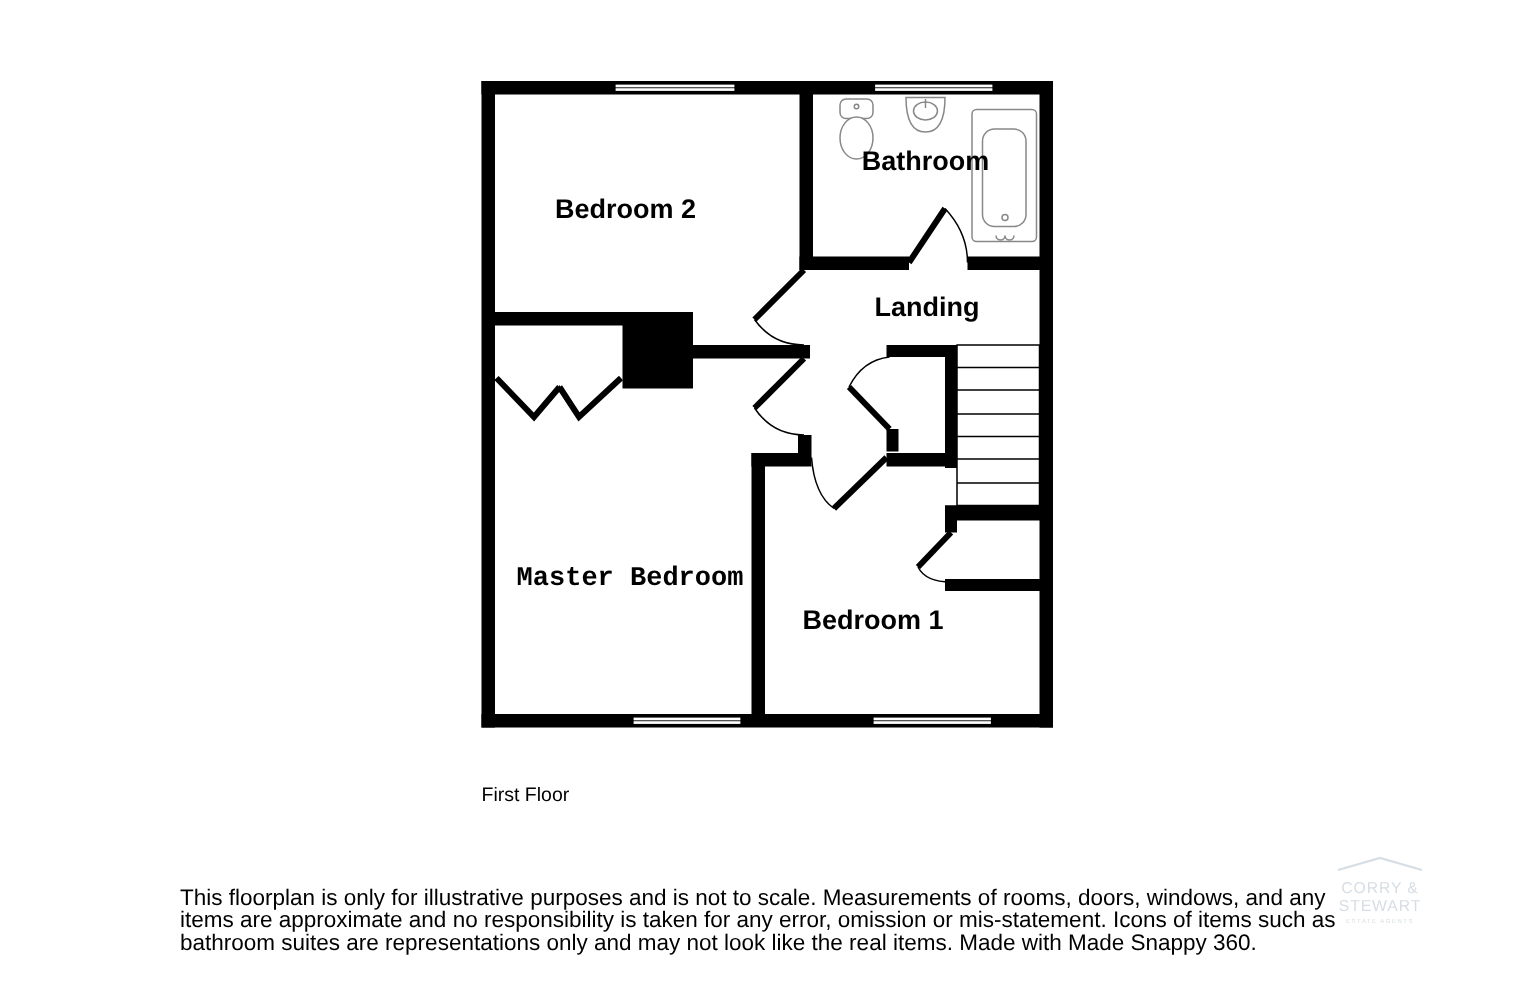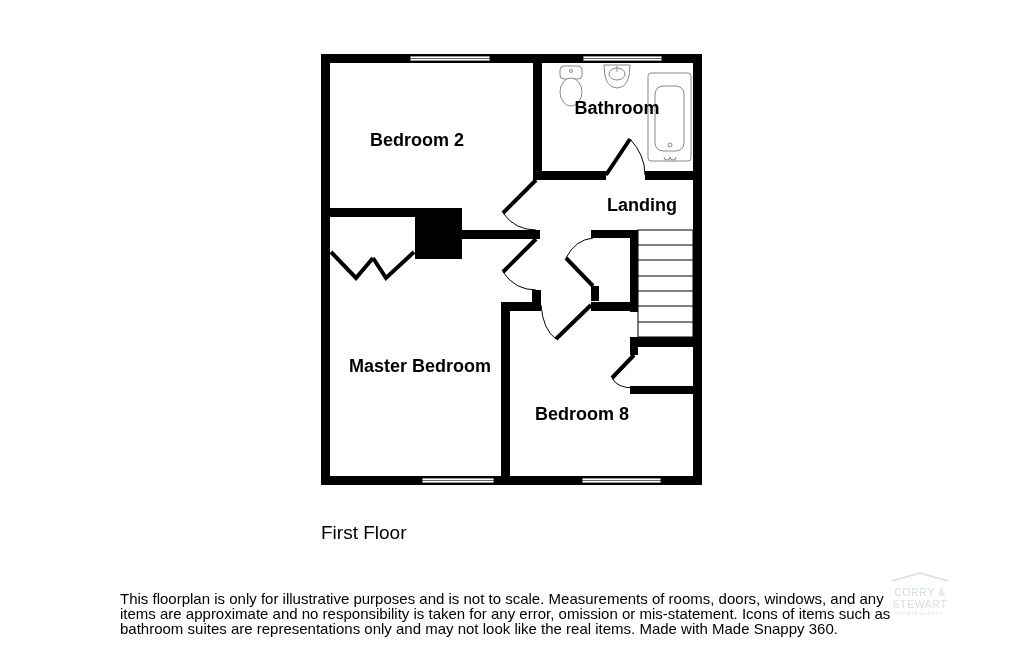--- a/index.html
+++ b/index.html
@@ -1,19 +1,19 @@
 <!DOCTYPE html>
 <html><head>
 <meta charset="utf-8">
 <style>
   html, body { margin:0; padding:0; background:#ffffff; }
   body { width:1024px; height:655px; position:relative; overflow:hidden; font-family:"Liberation Sans", sans-serif; }
   #plan { position:absolute; left:0; top:0; }
   .room-label { position:absolute; font-weight:bold; font-size:18px; color:#000; white-space:nowrap; transform:translate(-50%,-50%); }
-  .floor-label { position:absolute; left:321px; top:522px; font-size:19px; color:#000; }
+  .floor-label { position:absolute; left:321px; top:522px; font-size:13px; color:#000; }
   .disclaimer { position:absolute; left:120px; width:780px; top:591px; font-size:15px; line-height:15px; text-align:left; color:#000; }
   .watermark { position:absolute; left:868px; top:568px; width:104px; text-align:center; color:#d6dde3; }
   .watermark .wm-name { font-size:10.5px; letter-spacing:0.6px; }
   .watermark .wm-sub { font-size:4px; letter-spacing:1px; margin-top:1px; }
 </style>
 </head>
 <body>
 
 <svg id="plan" width="1024" height="655" viewBox="0 0 1024 655">
 
@@ -109,23 +109,23 @@
 
     <rect x="648" y="73" width="43" height="88" rx="3"></rect>
     <rect x="655" y="86" width="29" height="65" rx="8"></rect>
     <circle cx="670" cy="145" r="2"></circle>
     <path d="M664 157 a3 3 0 1 0 6 0 a3 3 0 1 0 6 0"></path>
   </g>
 </svg>
 
 <div class="room-label" style="left:417px; top:140px;">Bedroom 2</div>
 <div class="room-label" style="left:617px; top:108px;">Bathroom</div>
-<div class="room-label" style="left:618px; top:205px;margin-left:24px;">Landing</div>
-<div class="room-label" style="left:420px; top:366px;">Master Bedroom</div>
-<div class="room-label" style="left:582px; top:414px;">Bedroom 8</div>
+<div class="room-label" style="left:618px; top:205px;">Landing</div>
+<div class="room-label" style="left:420px; top:386px;font-family:Liberation Mono, monospace;">Master Bedroom</div>
+<div class="room-label" style="left:582px; top:414px;">Bedroom 1</div>
 
 <div class="floor-label">First Floor</div>
 
 <div class="watermark">
   <svg width="60" height="10" viewBox="0 0 60 10">
     <polyline points="2,9 30,1 58,9" fill="none" stroke="#d6dde3" stroke-width="1.5"></polyline>
   </svg>
   <div class="wm-name">CORRY &amp; STEWART</div>
   <div class="wm-sub">ESTATE AGENTS</div>
 </div>

